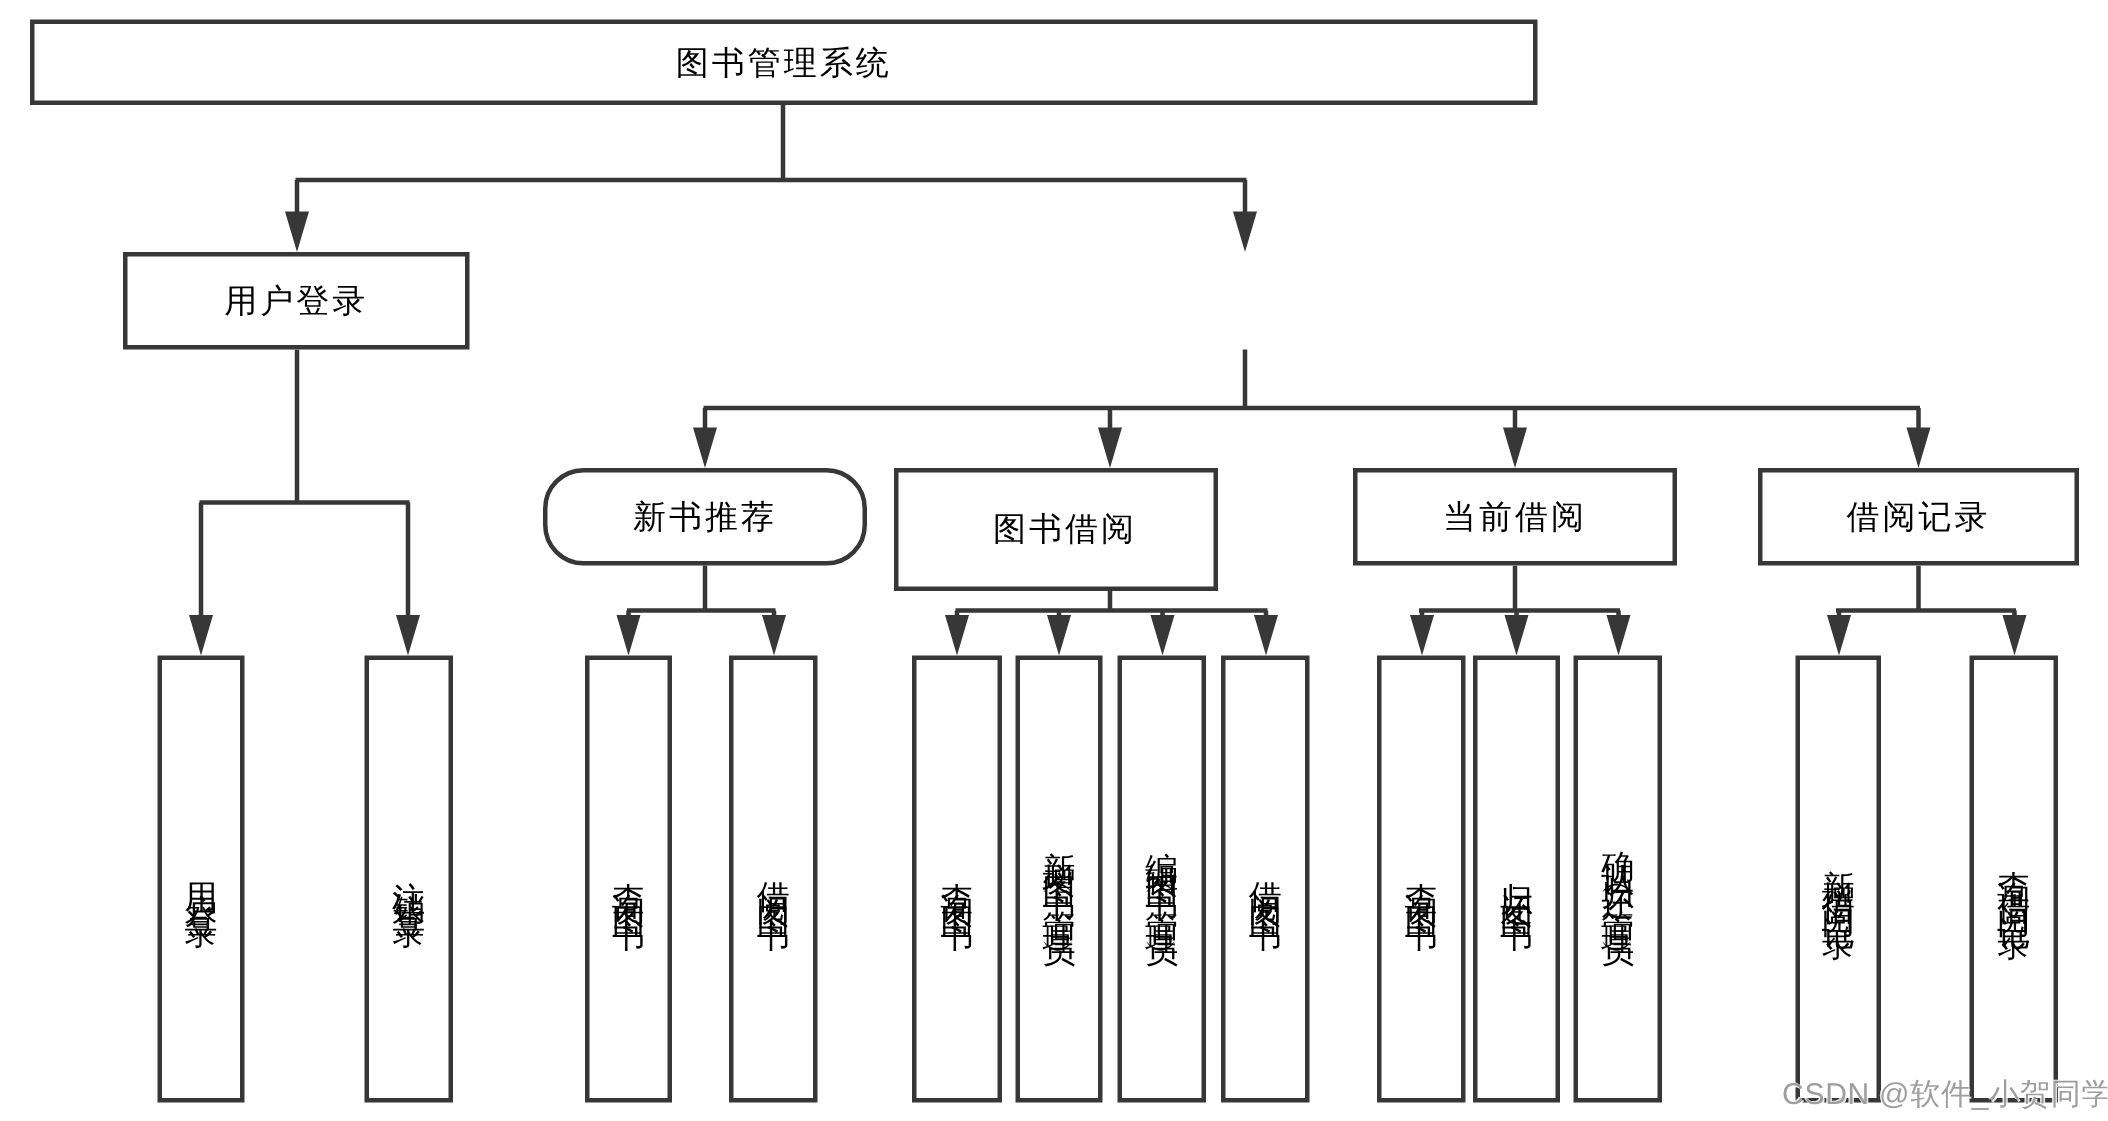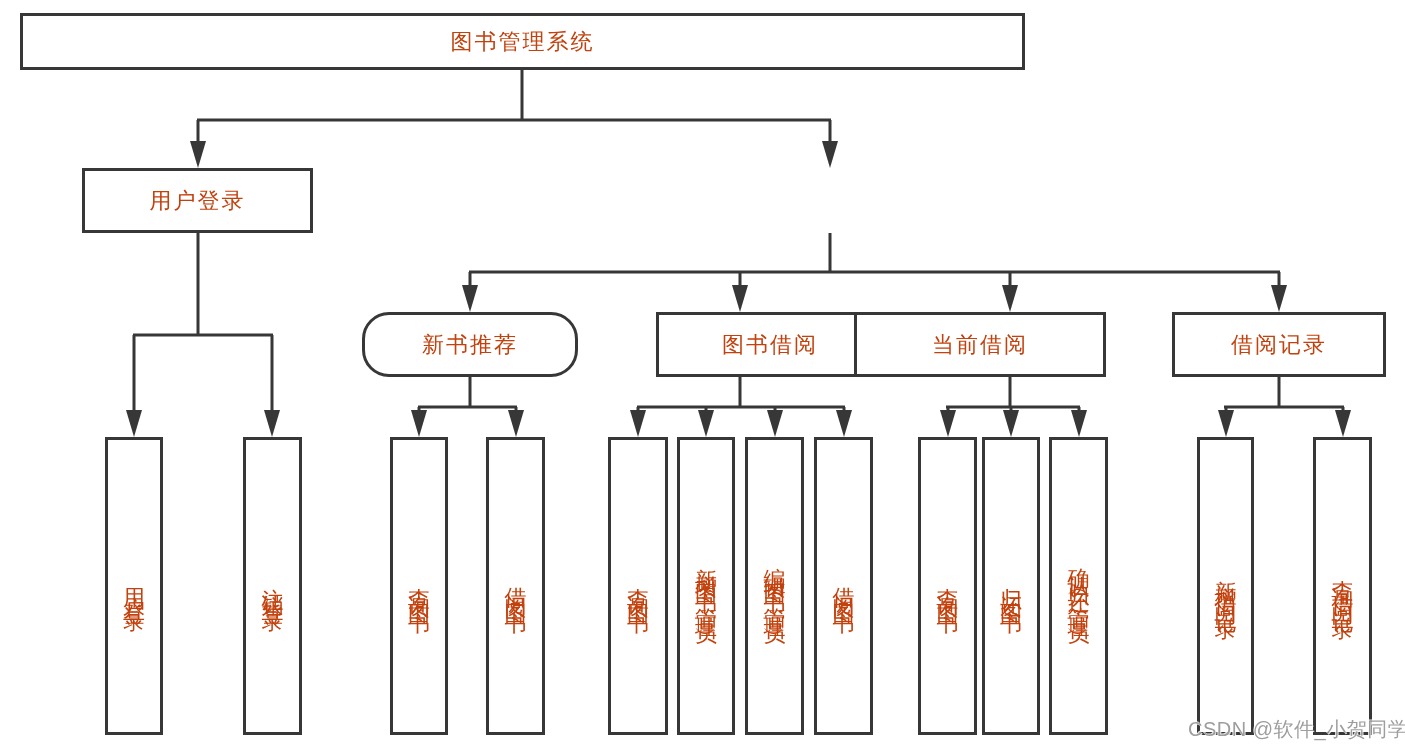--- a/index.html
+++ b/index.html
@@ -9,21 +9,21 @@
     background:#ffffff;
     font-family:"Liberation Sans","DejaVu Sans",sans-serif;
     overflow:hidden;
   }
   .connectors{position:absolute;left:0;top:0;z-index:0;}
   .node{
     position:absolute;
     box-sizing:border-box;
     border:3px solid #373737;
     background:#ffffff;
-    color:#c2410c;
+    color:#000000;
     display:flex;
     align-items:center;
     justify-content:center;
     z-index:1;
     text-align:center;
   }
   .h-node{
     font-size:22px;
     letter-spacing:2px;
     white-space:nowrap;
@@ -83,22 +83,22 @@
       <polygon points="1218,410 1234,410 1226,437"></polygon>
       <polygon points="1335,410 1351,410 1343,437"></polygon>
     </g>
   </svg>
 
   <div class="node h-node" style="left:20px;top:13px;width:1005px;height:57px;">图书管理系统</div>
 
   <div class="node h-node" style="left:82px;top:168px;width:231px;height:65px;">用户登录</div>
 
   <div class="node h-node" style="left:362px;top:312px;width:216px;height:65px;border-radius:27px;">新书推荐</div>
-  <div class="node h-node" style="left:656px;top:312px;width:216px;height:65px;padding-left:12px;">图书借阅</div>
-  <div class="node h-node" style="left:854px;top:312px;width:252px;height:65px;">当前借阅</div>
+  <div class="node h-node" style="left:596px;top:312px;width:216px;height:82px;padding-left:12px;">图书借阅</div>
+  <div class="node h-node" style="left:902px;top:312px;width:216px;height:65px;">当前借阅</div>
   <div class="node h-node" style="left:1172px;top:312px;width:214px;height:65px;">借阅记录</div>
 
   <div class="node leaf" style="left:105px;top:437px;width:58px;height:298px;">用户登录</div>
   <div class="node leaf" style="left:243px;top:437px;width:59px;height:298px;">注销登录</div>
 
   <div class="node leaf" style="left:390px;top:437px;width:58px;height:298px;">查询图书</div>
   <div class="node leaf" style="left:486px;top:437px;width:59px;height:298px;">借阅图书</div>
 
   <div class="node leaf" style="left:608px;top:437px;width:60px;height:298px;">查询图书</div>
   <div class="node leaf" style="left:677px;top:437px;width:58px;height:298px;">新增图书（管理员）</div>

